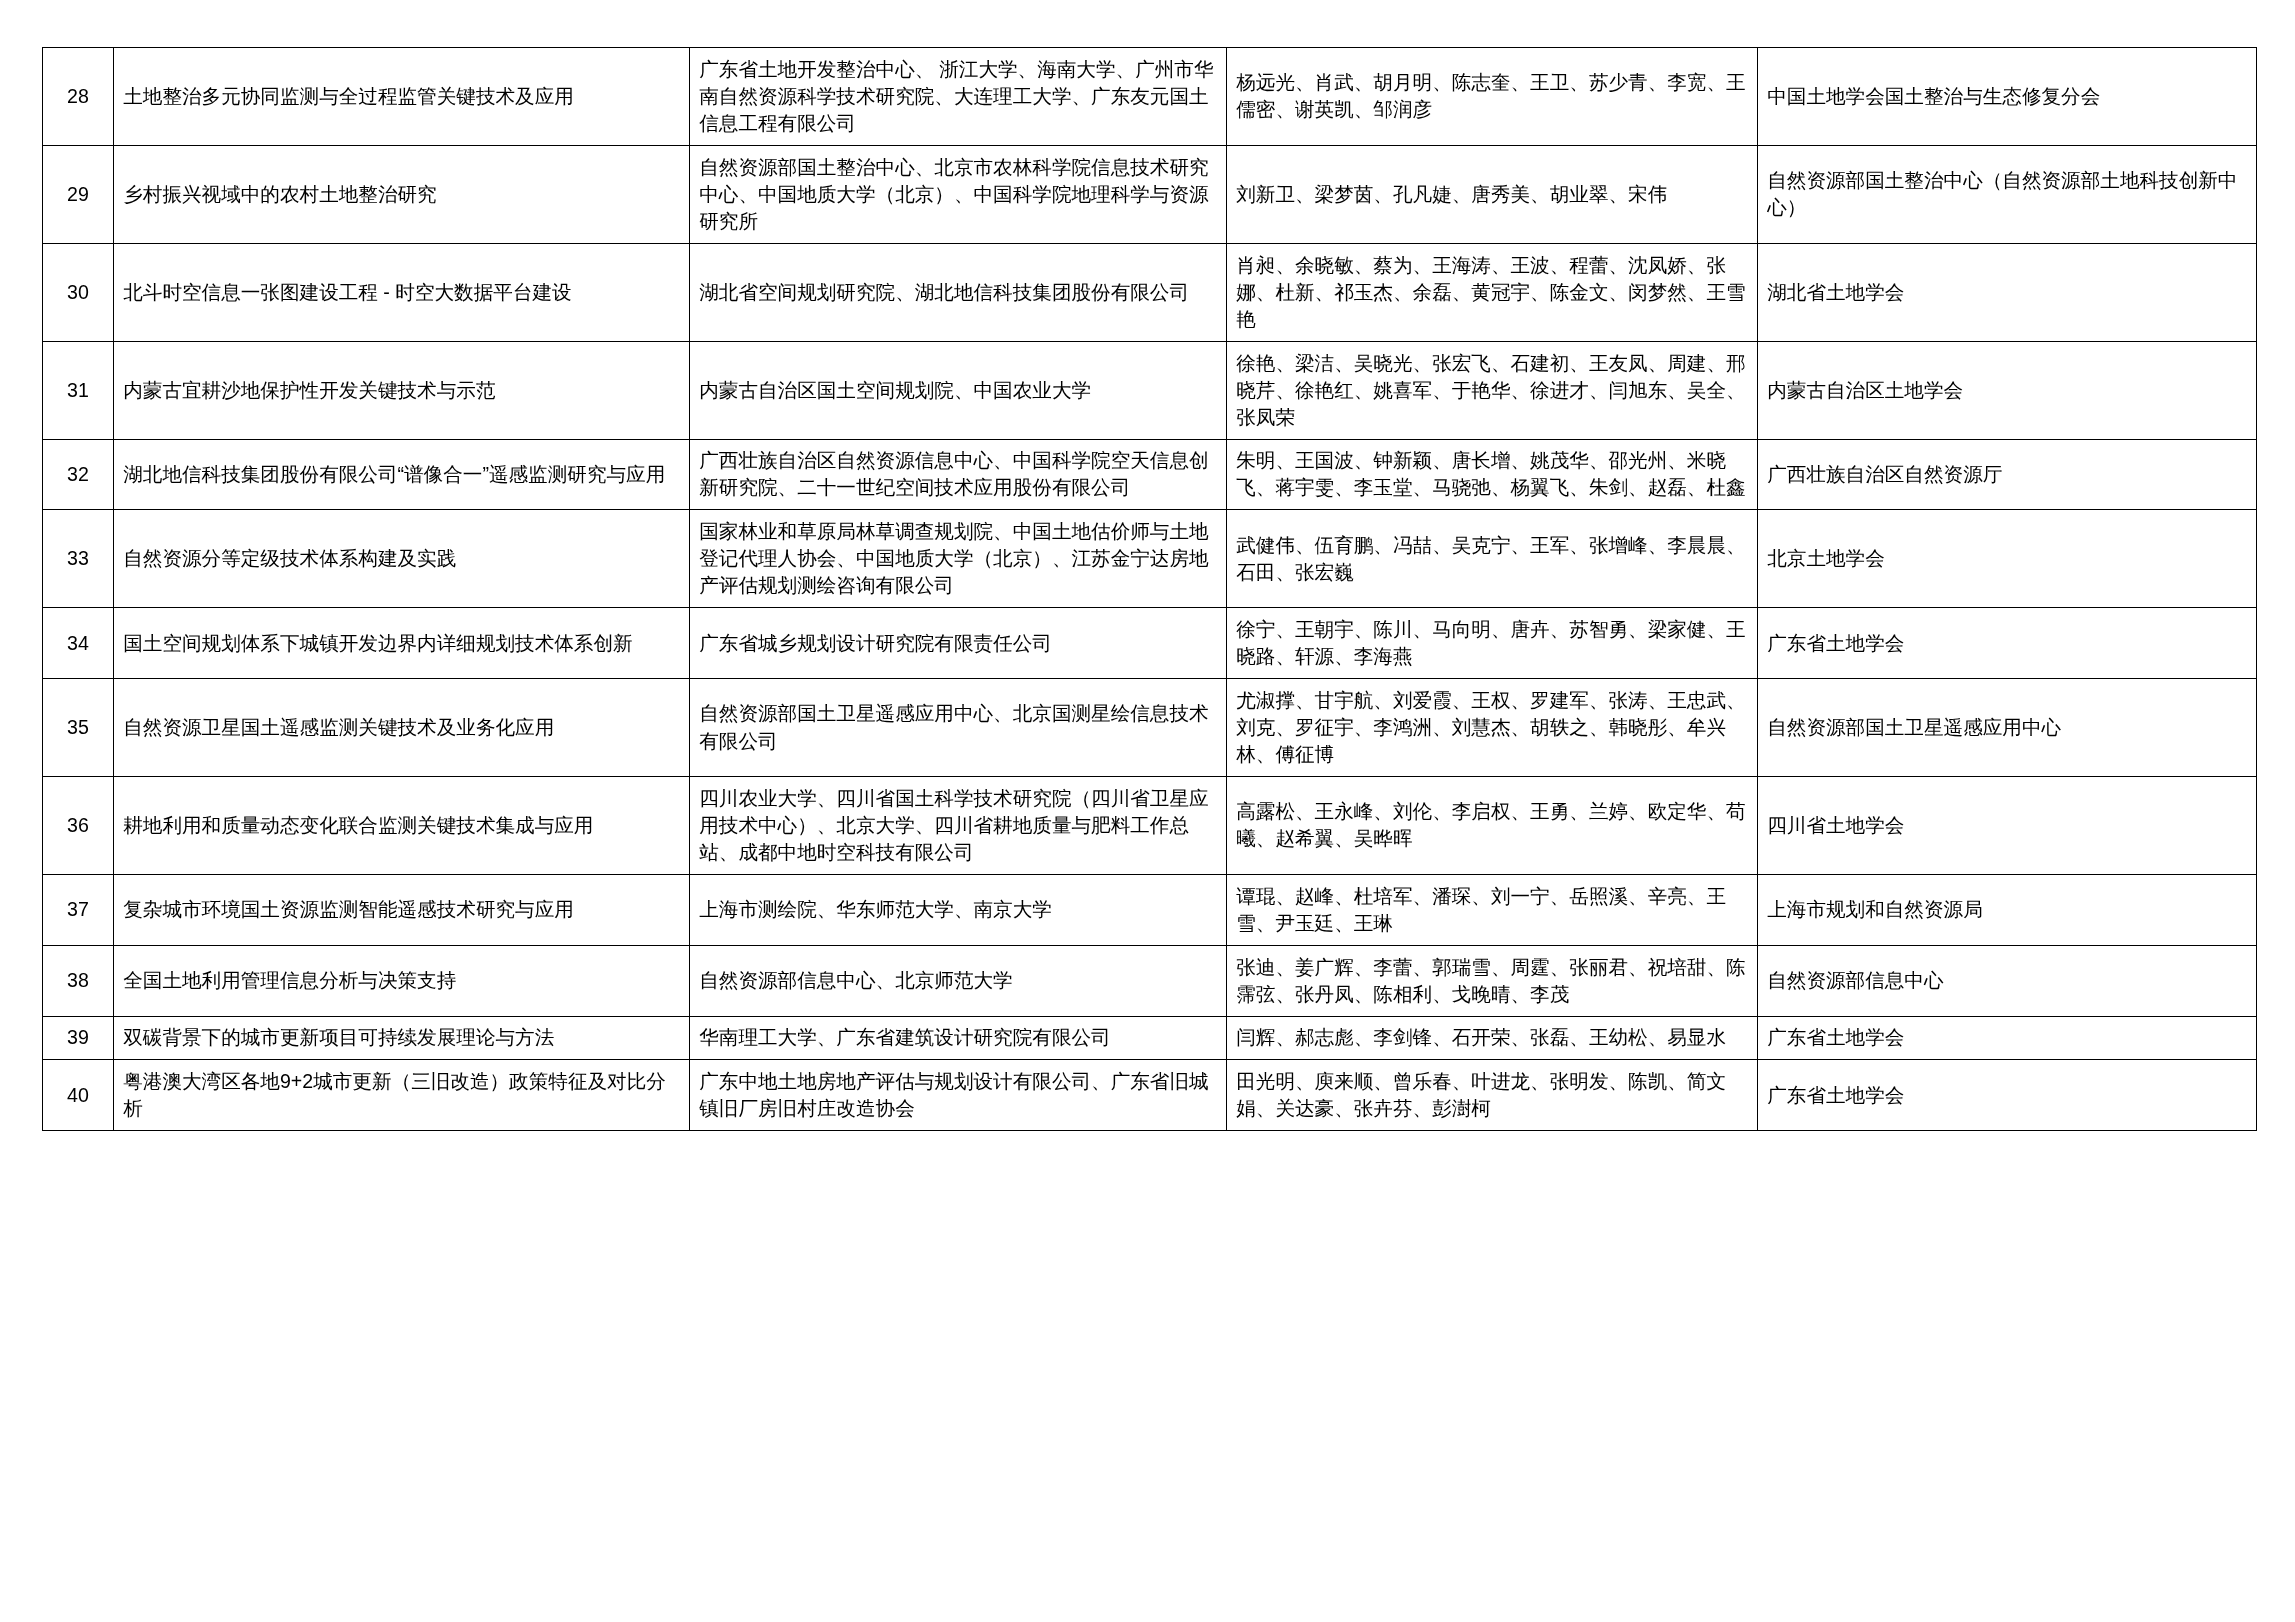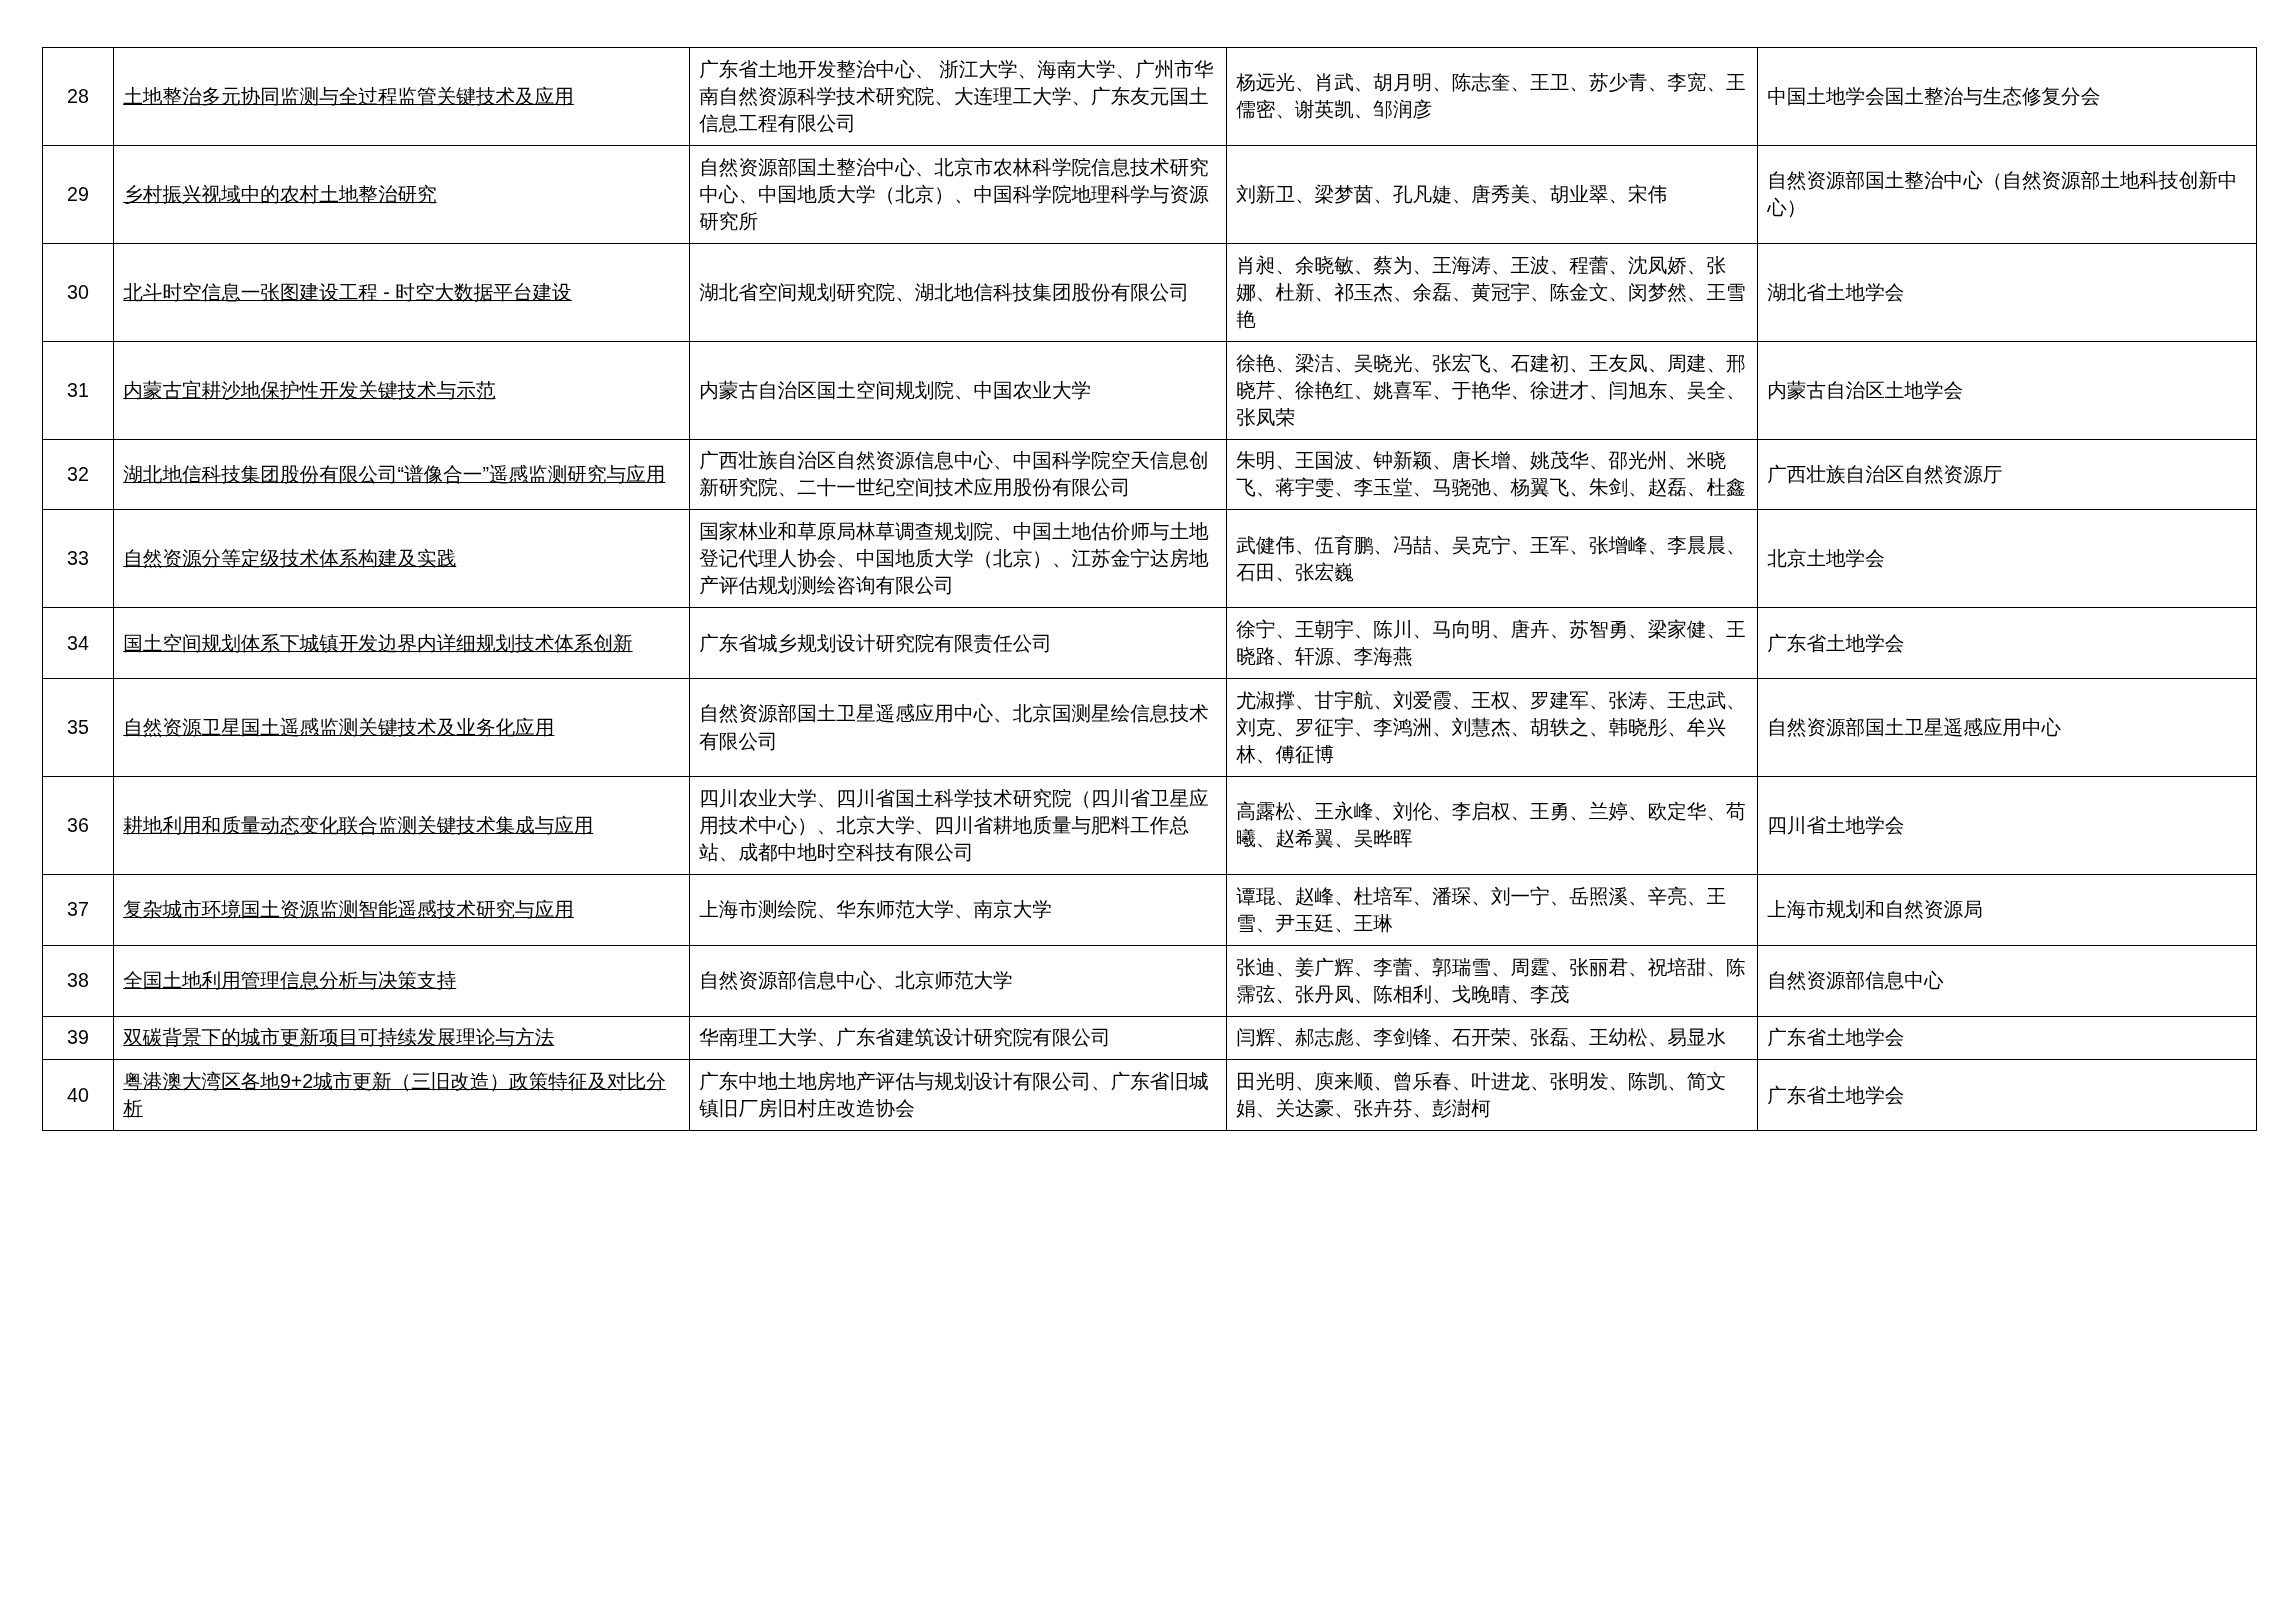--- a/index.html
+++ b/index.html
@@ -47,21 +47,20 @@
   col.c-org   { width: 537px; }
   col.c-people{ width: 531px; }
   col.c-rec   { width: 499px; }
 
   td.num {
     text-align: center;
     vertical-align: middle;
   }
   td.title {
     text-align: left;
-    text-decoration: underline;
   }
   td.org {
     text-align: left;
     font-family: Liberation Serif, serif;
   }
   td.people {
     text-align: left;
   }
   td.rec {
     text-align: left;

